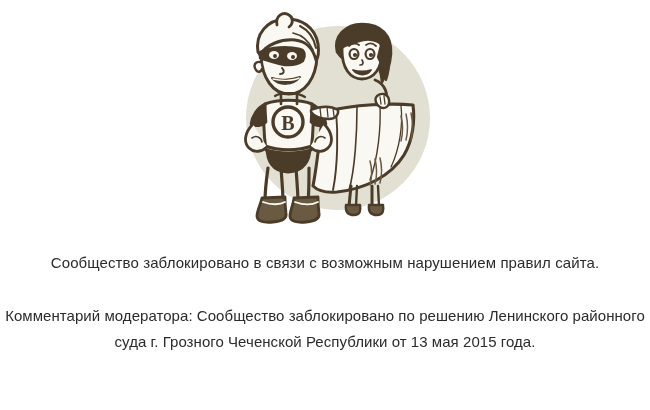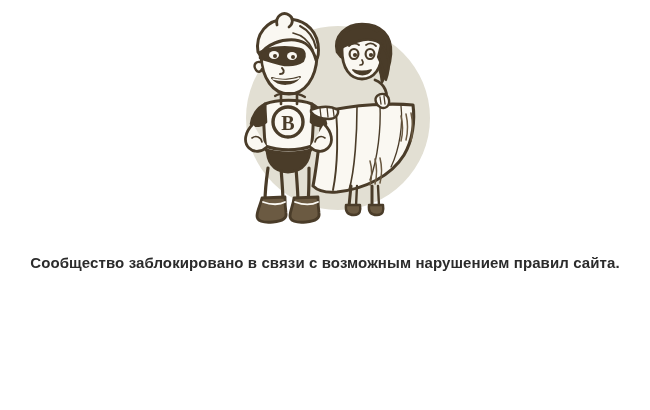--- a/index.html
+++ b/index.html
@@ -46,21 +46,20 @@
     text-align: center;
   }
   .notice-primary {
     margin: 0;
     padding: 0 10px;
     color: #2b2b2b;
     font-size: 15px;
     line-height: 21px;
     letter-spacing: 0.1px;
     white-space: nowrap;
-    font-weight: bold;
   }
   .notice-secondary {
     margin: 0;
     padding: 0 4px;
     color: #2b2b2b;
     font-size: 15px;
     line-height: 26px;
     letter-spacing: 0.05px;
   }
   .spacer-between {
@@ -198,15 +197,16 @@
         <path d="M128 108 L 129 116" stroke-width="1.3"></path>
 
         <path d="M70 96 C 76 92, 92 92, 100 97" stroke-width="2.2"></path>
       </g>
     </svg>
   </div>
 
   <div class="messages">
     <p class="notice-primary">Сообщество заблокировано в связи с возможным нарушением правил сайта.</p>
     <div class="spacer-between"></div>
+    <p class="notice-secondary">Комментарий модератора: Сообщество заблокировано по решению Ленинского районного суда г. Грозного Чеченской Республики от 13 мая 2015 года.</p>
   </div>
 
 </div>
 
 </body></html>

